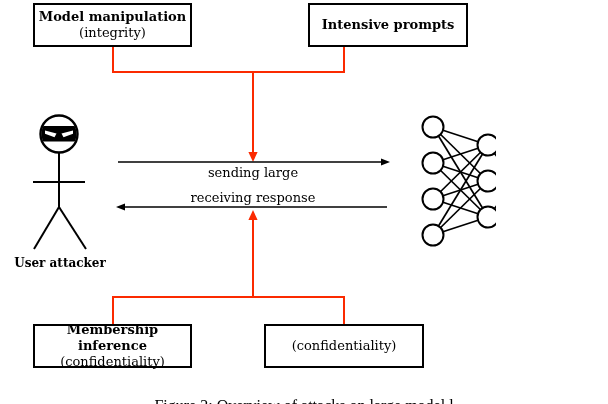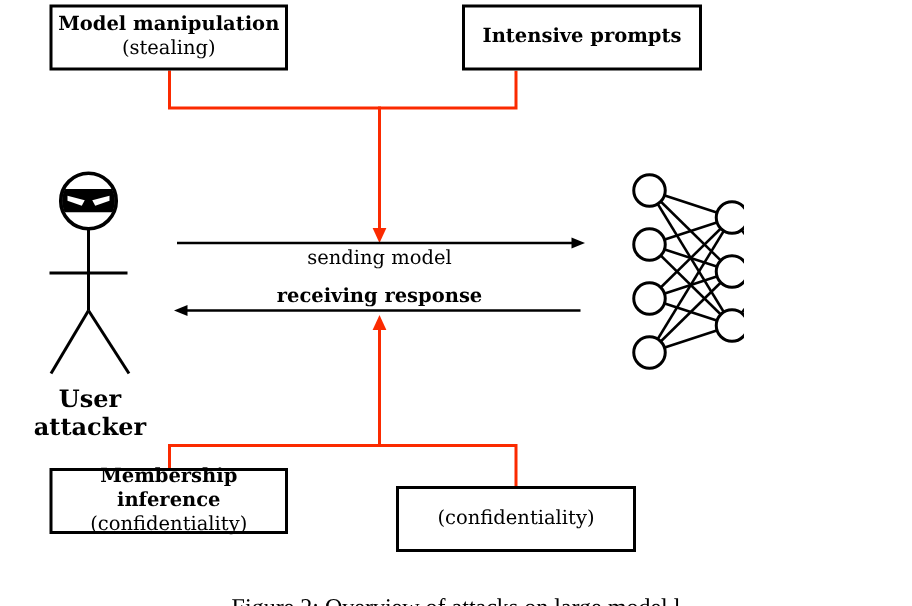--- a/index.html
+++ b/index.html
@@ -29,33 +29,33 @@
   
   .abox{
     position:absolute;border:2px solid var(--stroke);box-sizing:border-box;
     display:flex;flex-direction:column;justify-content:center;align-items:center;
     text-align:center;font-family:"DejaVu Serif",serif;font-size:13px;line-height:16px;
     background:#fff;color:#000;
   }
   .abox .t{font-weight:bold;}
   #box-mm{left:33px;top:3px;width:159px;height:44px;}
   #box-ip{left:264px;top:3px;width:160px;height:44px;margin-left:44px;}
-  #box-mi{left:33px;top:312px;width:159px;height:44px;}
+  #box-mi{left:33px;top:324px;width:159px;height:44px;}
   #box-ms{left:264px;top:324px;width:160px;height:44px;}
   
   .flow-label{
     position:absolute;left:153px;width:200px;text-align:center;
     font-family:"DejaVu Serif",serif;font-size:13px;color:#000;
   }
   #lbl-send{top:165px;}
-  #lbl-recv{top:190px;font-weight:bold;}
+  #lbl-recv{top:190px;}
   
   .actor-label{
     position:absolute;font-family:"DejaVu Serif",serif;font-weight:bold;
-    font-size:16px;color:#000;text-align:center;
+    font-size:12px;color:#000;text-align:center;
   }
   #lbl-attacker{left:0;top:256px;width:120px;}
   #lbl-llm{left:462px;top:256px;width:110px;}
   
   #caption{
     position:absolute;left:0;top:397px;width:608px;text-align:center;
     font-family:"Liberation Serif",serif;font-size:16px;color:#000;white-space:nowrap;
   }
 </style>
 </head>
@@ -153,33 +153,33 @@
           <circle cx="596" cy="127" r="10.5"></circle>
           <circle cx="596" cy="163" r="10.5"></circle>
           <circle cx="596" cy="199" r="10.5"></circle>
           <circle cx="596" cy="235" r="10.5"></circle>
         </g>
     </g>
   </svg>
 
   <div class="abox" id="box-mm">
     <span class="t">Model manipulation</span>
-    <span class="s">(stealing)</span>
+    <span class="s">(integrity)</span>
   </div>
   <div class="abox" id="box-ip">
     <span class="t">Intensive prompts</span>
   </div>
   <div class="abox" id="box-mi">
     <span class="t">Membership inference</span>
     <span class="s">(confidentiality)</span>
   </div>
   <div class="abox" id="box-ms">
     <span class="s">(confidentiality)</span>
   </div>
 
-  <div class="flow-label" id="lbl-send">sending model</div>
+  <div class="flow-label" id="lbl-send">sending large</div>
   <div class="flow-label" id="lbl-recv">receiving response</div>
 
   <div class="actor-label" id="lbl-attacker">User attacker</div>
 
   <div id="caption">Figure 2: Overview of attacks on large model l</div>
 
 </div>
 
 </body></html>

